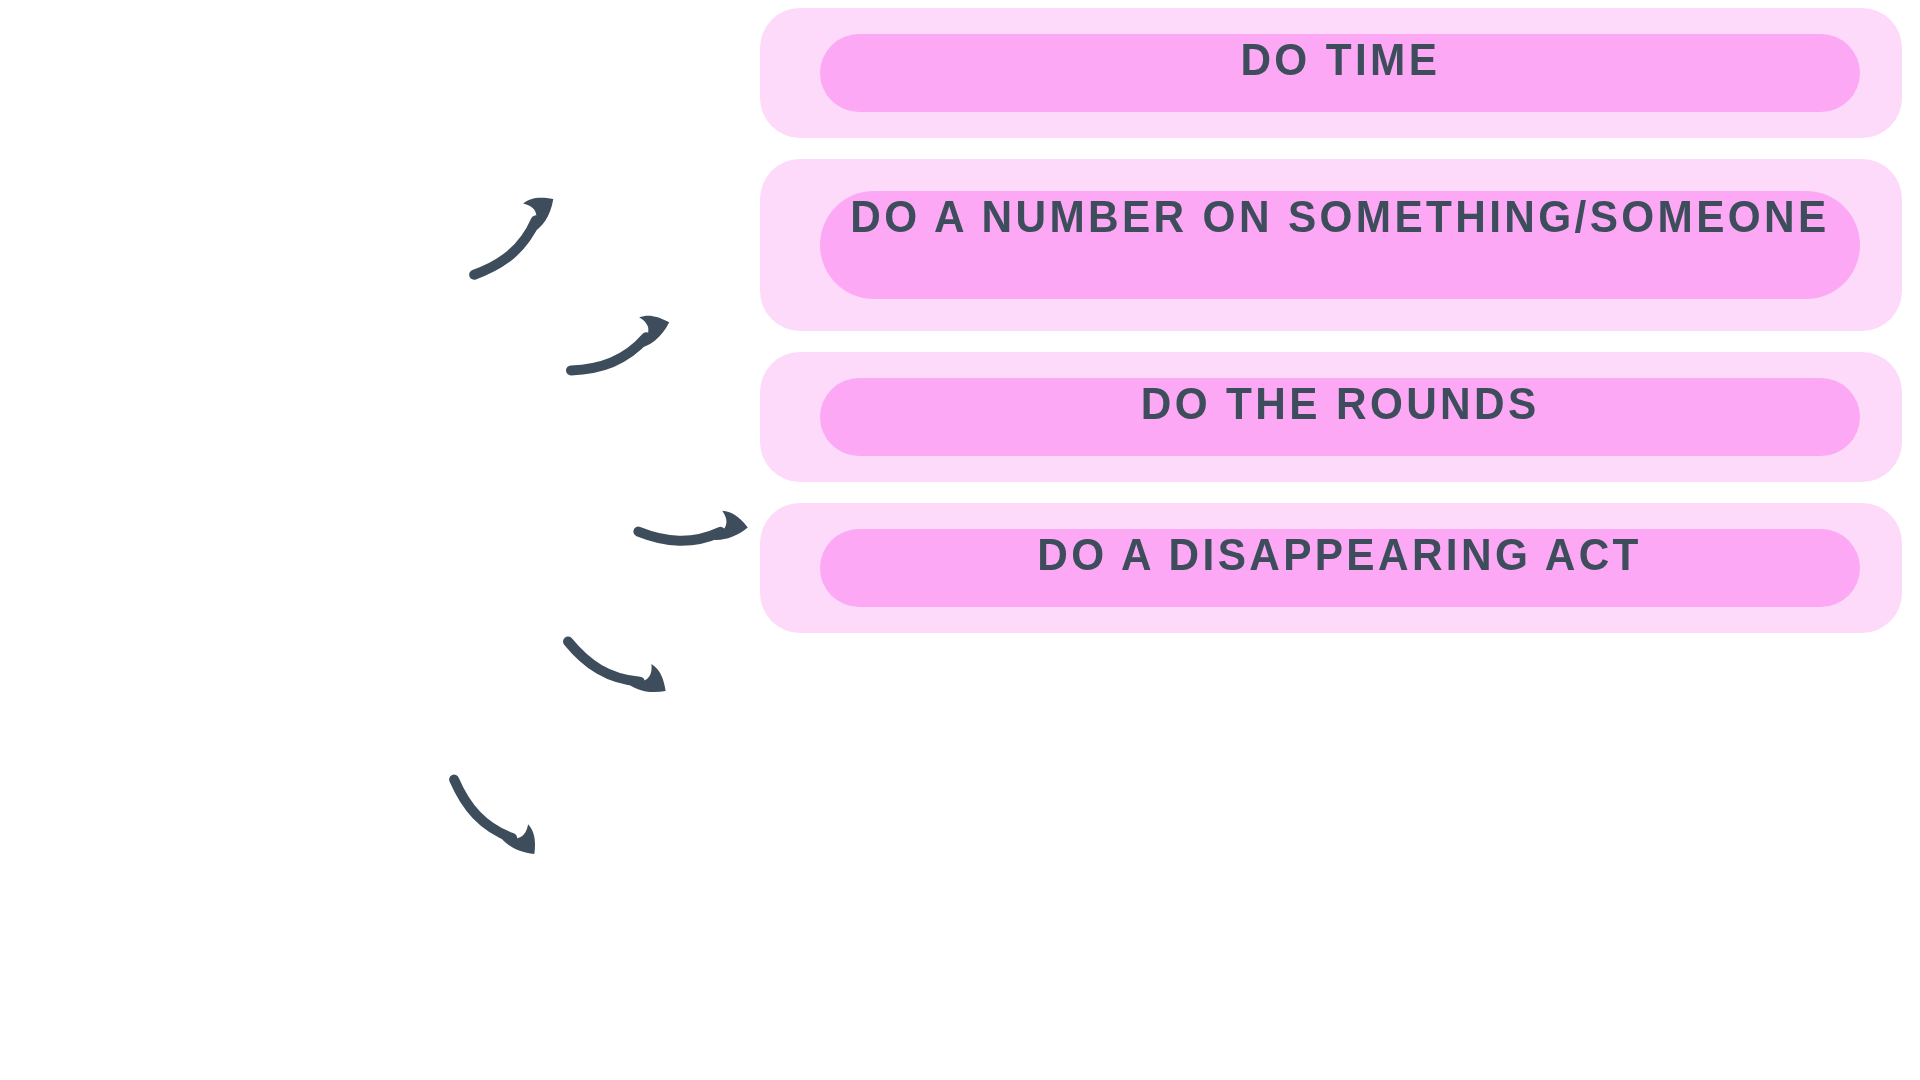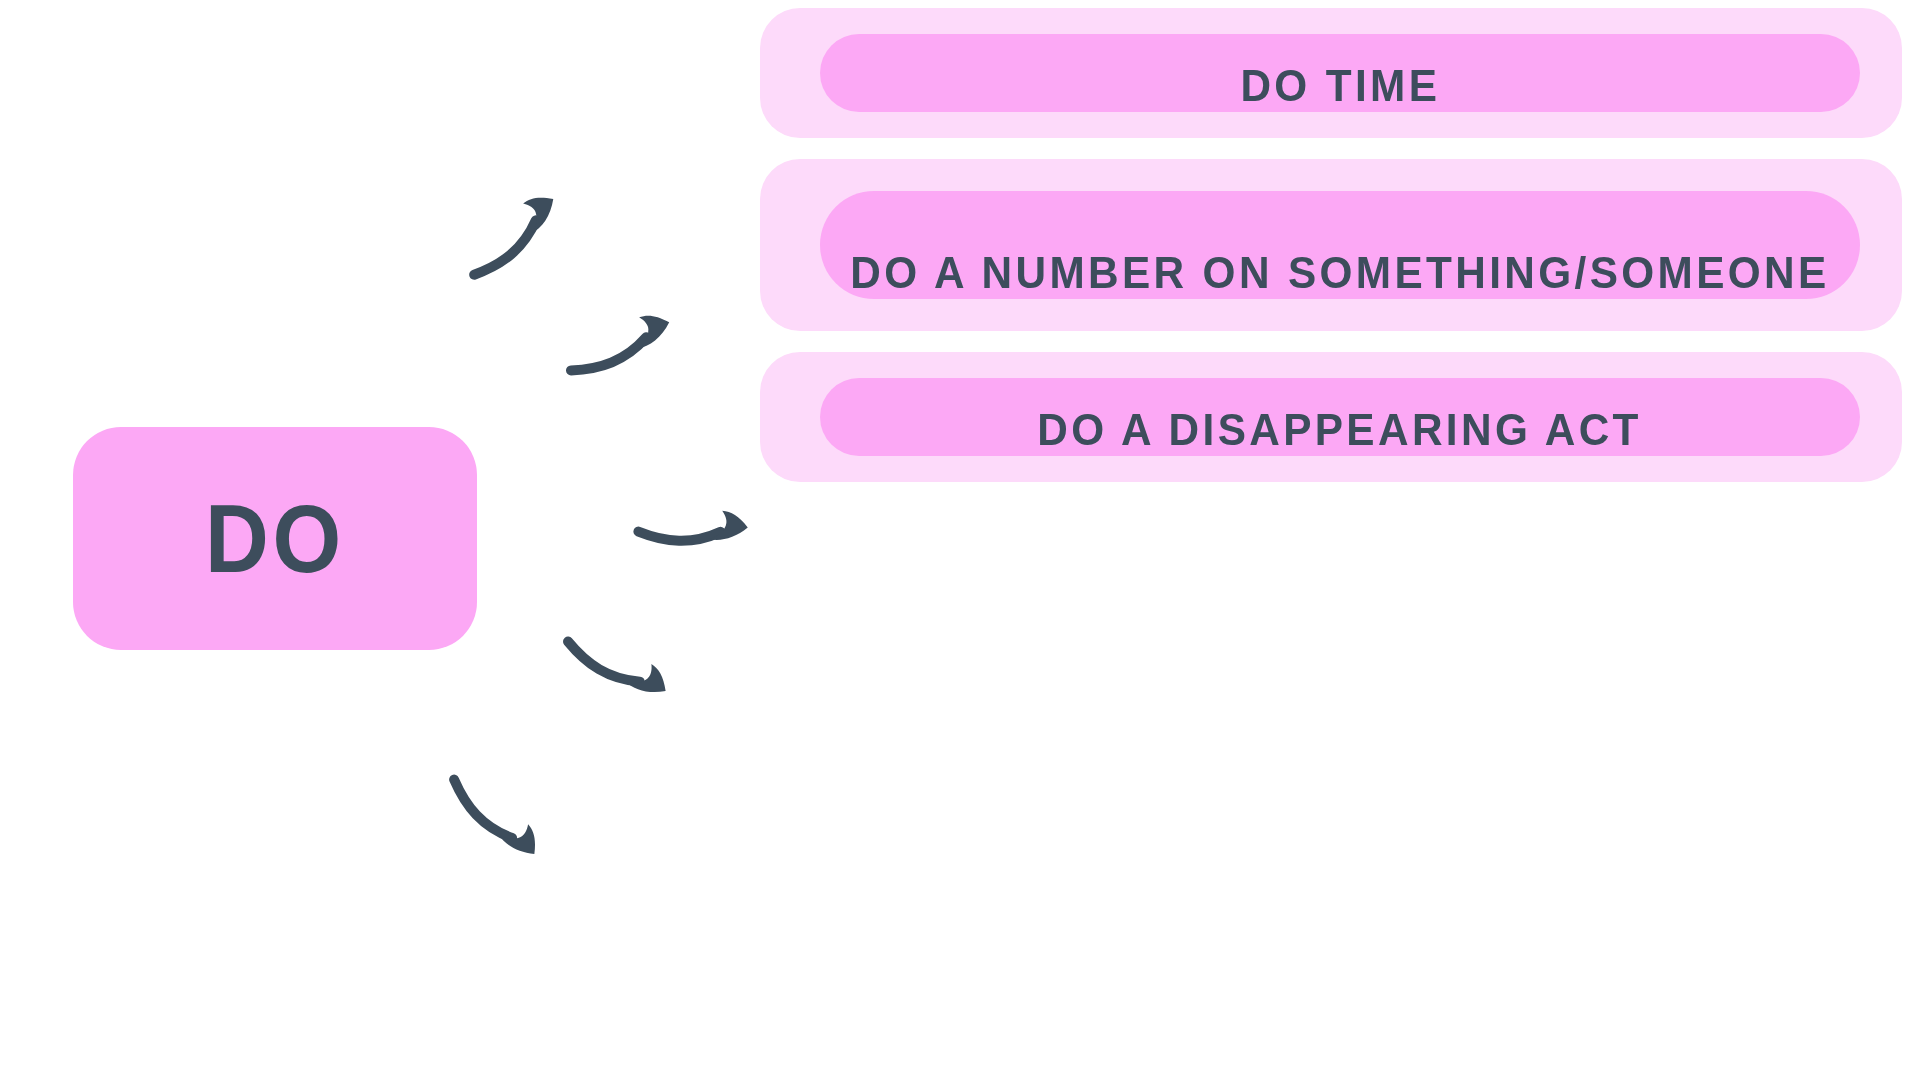--- a/index.html
+++ b/index.html
@@ -53,21 +53,21 @@
     flex-direction:column;
     justify-content:center;
   }
   .card.tall{height:172px;}
   .pill{
     margin-left:60px;
     margin-right:42px;
     height:78px;
     background:var(--pill-pink,#FCA8F5);
     border-radius:999px;
-    display:flex;align-items:flex-end;justify-content:center;
+    display:flex;align-items:flex-start;justify-content:center;
   }
   .card.tall .pill{height:108px;}
   .label{
     color:var(--ink,#3D4D5C);
     font-size:45px;
     font-weight:700;
     letter-spacing:0.08em;
     white-space:nowrap;
     transform:scaleX(0.94);
   }
@@ -85,23 +85,20 @@
   }
   .arrow .head{
     fill:var(--ink,#3D4D5C);
   }
 </style>
 </head>
 <body>
 
 <main class="canvas">
 
-  <div class="do-node">
-    <span class="do-label">DO</span>
-  </div>
 
   <svg class="arrow" style="left:452px;top:213px;transform:rotate(-31.6deg);" viewBox="0 0 120 44">
     <defs>
       <g id="hand-arrow">
         <path class="tail" d="M7,36 C36,42 62,40 88,22"></path>
         <path class="head" d="M114,13 C103,3 95,0 86,1 C91,6 93,11 92,15 C90,23 85,28 77,31 C89,32 103,26 114,13 Z"></path>
       </g>
     </defs>
     <use href="#hand-arrow"></use>
   </svg>
@@ -131,20 +128,25 @@
     </div>
 
 
 
     <div class="card tall">
       <div class="pill">
         <span class="label">DO A NUMBER ON SOMETHING/SOMEONE</span>
       </div>
     </div>
 
+    <div class="card">
+      <div class="pill">
+        <span class="label">DO THE ROUNDS</span>
+      </div>
+    </div>
 
     <div class="card">
       <div class="pill">
         <span class="label">DO A DISAPPEARING ACT</span>
       </div>
     </div>
 
 
   </div>
 </main>

